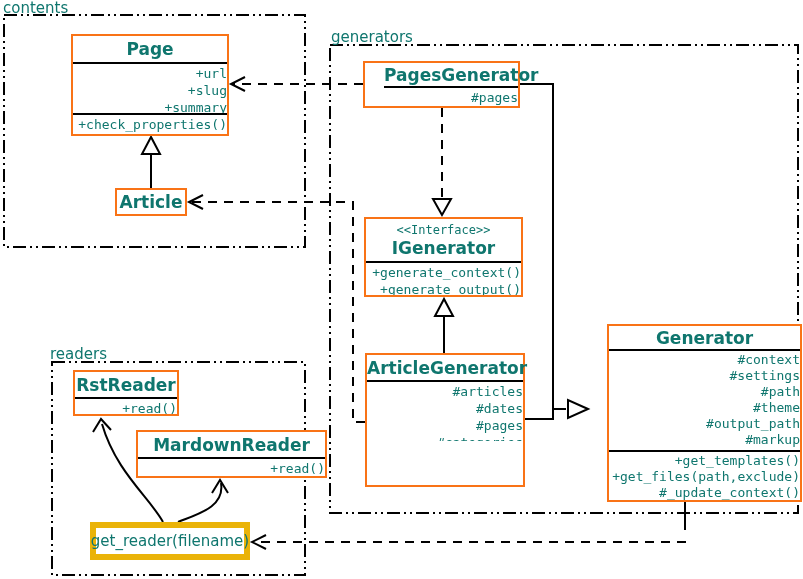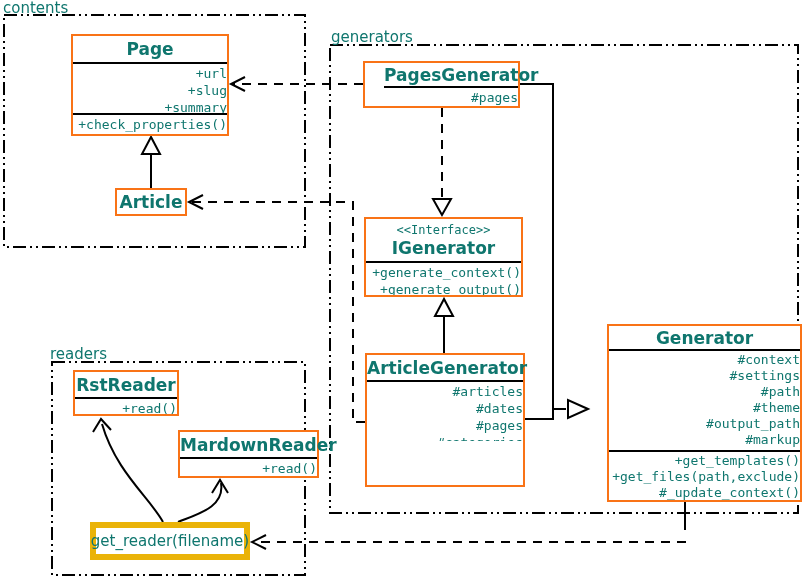--- a/index.html
+++ b/index.html
@@ -147,21 +147,21 @@
     </div>
   </div>
 
   <div class="uml-class" style="left:73px;top:370px;width:106px;height:46px;">
     <div class="uml-title" style="height:25px;">RstReader</div>
     <div class="uml-members fill">
       <div class="mrow">+read()</div>
     </div>
   </div>
 
-  <div class="uml-class" style="left:136px;top:430px;width:141px;height:48px;margin-left:42px;">
+  <div class="uml-class" style="left:136px;top:430px;width:191px;height:48px;">
     <div class="uml-title" style="height:25px;">MardownReader</div>
     <div class="uml-members fill">
       <div class="mrow">+read()</div>
     </div>
   </div>
 
   <div class="plain-box" style="left:90px;top:522px;width:160px;height:38px;">get_reader(filename)</div>
 
 </div>
 

